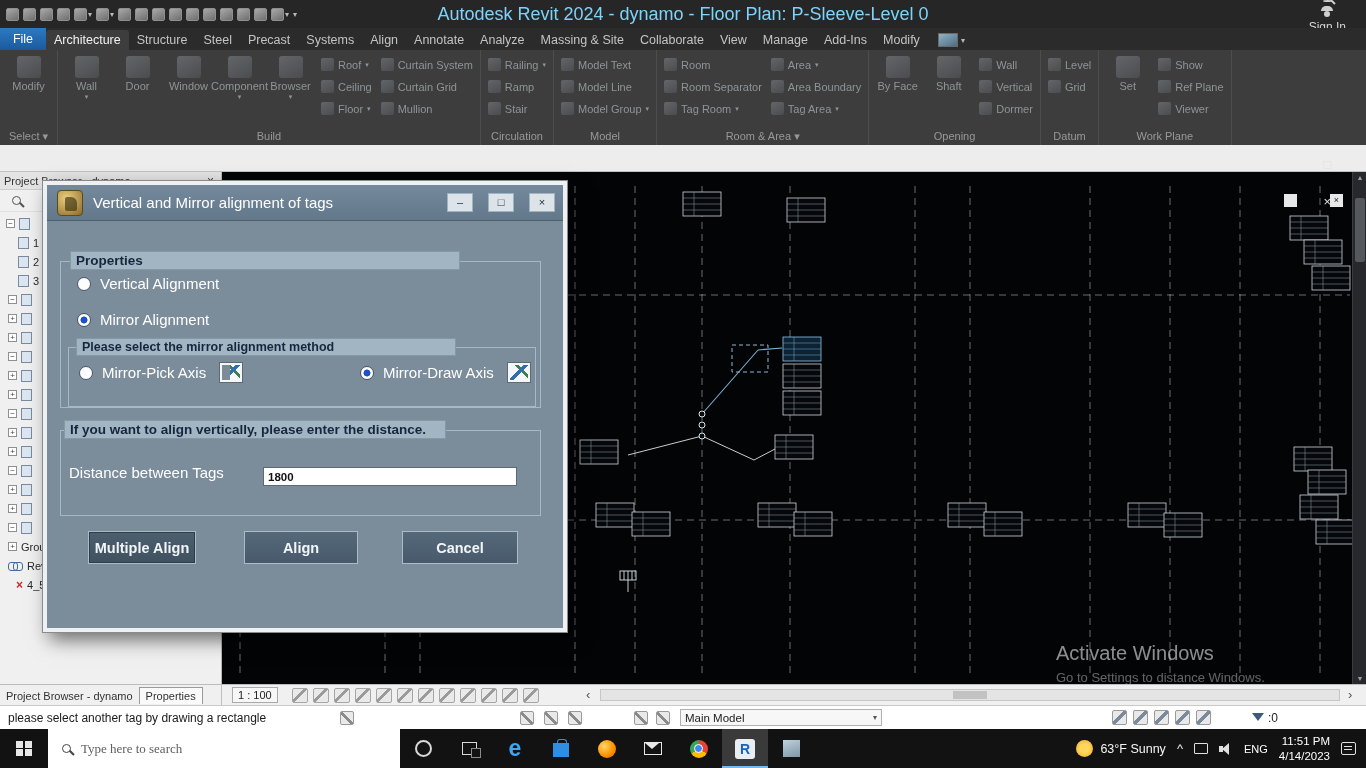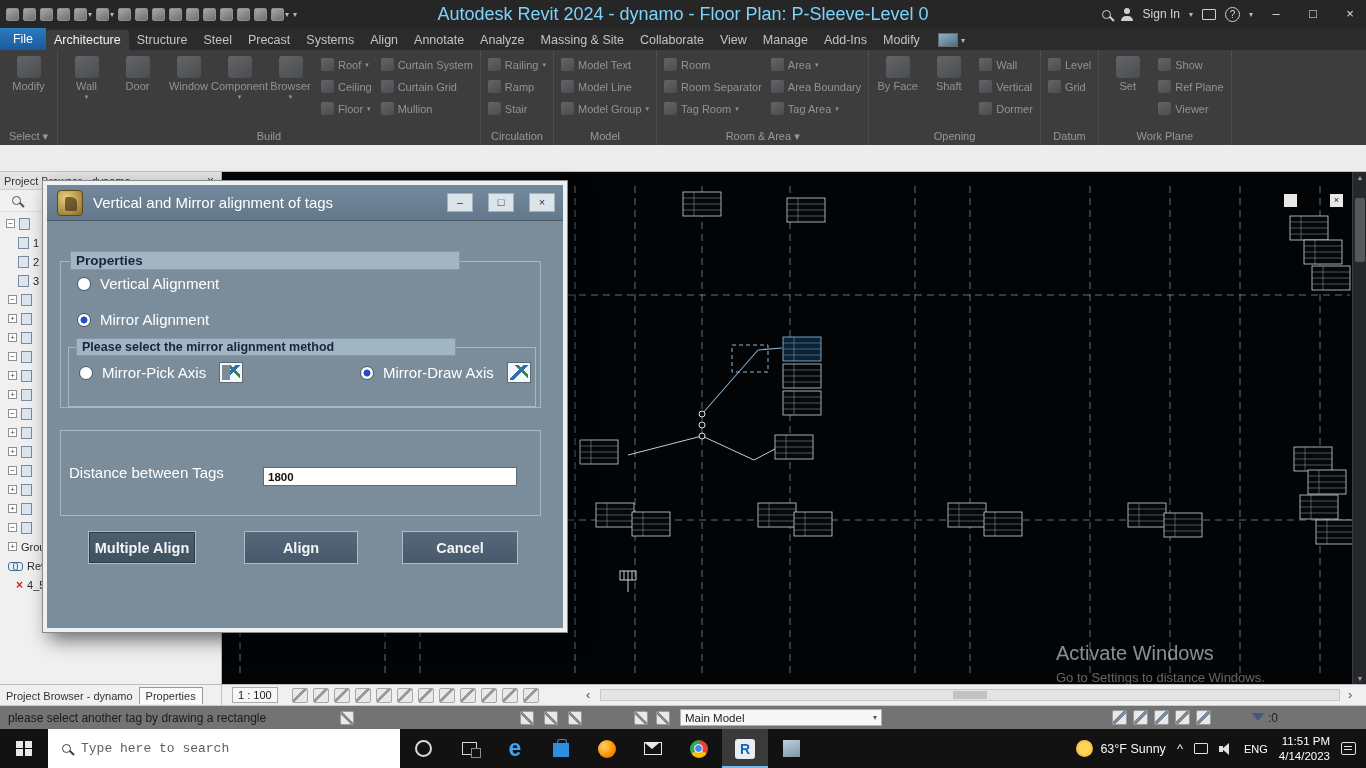--- a/index.html
+++ b/index.html
@@ -6,21 +6,21 @@
   html,body { width:1366px; height:768px; overflow:hidden; }
   body { font-family:"Liberation Sans","DejaVu Sans",sans-serif; position:relative; background:#000; font-size:12px; }
 
   
   .titlebar { position:absolute; left:0; top:0; width:1366px; height:28px; background:#262626; z-index:20; }
   .qat { position:absolute; left:6px; top:0; height:28px; display:flex; align-items:center; gap:4px; }
   .qat-item { display:flex; align-items:center; gap:1px; }
   .qat-glyph { width:13px; height:13px; border:1px solid #8f8f8f; border-radius:2px; background:linear-gradient(150deg,#a8a8a8,#6e6e6e); display:inline-block; }
   .qat-arrow { color:#b9b9b9; font-size:8px; }
   .title { position:absolute; left:50%; top:0; transform:translateX(-50%); height:28px; line-height:28px; color:#7dd3fc; font-size:18px; white-space:nowrap; }
-  .tb-right { position:absolute; right:0; top:0; height:28px; display:flex; align-items:center; gap:9px; padding-right:2px; }
+  .tb-right { position:absolute; right:0; top:0; height:28px; display:flex; align-items:center; gap:9px; padding-right:20px;flex-direction:column; }
   .mag { width:9px; height:9px; border:1.6px solid #cfcfcf; border-radius:50%; position:relative; display:inline-block; }
   .mag::after { content:""; position:absolute; width:6px; height:1.6px; background:#cfcfcf; transform:rotate(45deg); right:-5px; bottom:-2px; }
   .mag-d, .mag-d::after { border-color:#444; }
   .mag-d::after { background:#444; }
   .mag-s, .mag-s::after { border-color:#555; }
   .mag-s::after { background:#555; }
   .person { position:relative; width:14px; height:13px; display:inline-block; }
   .person::before { content:""; position:absolute; top:0; left:4px; width:6px; height:6px; border-radius:50%; background:#cfcfcf; }
   .person::after { content:""; position:absolute; bottom:0; left:1px; width:12px; height:5px; border-radius:6px 6px 0 0; background:#cfcfcf; }
   .signin { color:#d6d6d6; font-size:12px; }
@@ -140,40 +140,40 @@
   .pb-tab.active { background:#fafafa; border:1px solid #9a9a9a; border-bottom:none; }
   .vb-scale { position:absolute; left:232px; top:2px; height:16px; padding:0 5px; border:1px solid #aaa; background:#f7f7f7; font-size:11px; line-height:14px; color:#222; }
   .vb-icons { position:absolute; left:292px; top:3px; display:flex; gap:5px; }
   .vc-icon { width:16px; height:15px; background:#e9e9e9; border:1px solid #a6a6a6; border-radius:2px; background-image:linear-gradient(135deg, transparent 40%, #9a9a9a 40% 55%, transparent 55%); }
   .vb-arr { position:absolute; top:2px; color:#555; font-size:13px; line-height:16px; }
   .vb-arr-l { left:586px; } .vb-arr-r { left:1348px; }
   .hscroll { position:absolute; left:600px; top:4px; width:740px; height:12px; background:#e4e4e4; border:1px solid #c6c6c6; }
   .hthumb { position:absolute; left:352px; top:1px; width:34px; height:8px; background:#c2c2c2; }
 
   
-  .statusbar { position:absolute; left:0; top:705px; width:1366px; height:28px; background:#737373; border-top:1px solid #c9c9c9; z-index:10; }
+  .statusbar { position:absolute; left:0; top:705px; width:1366px; height:28px; background:#ffffff; border-top:1px solid #c9c9c9; z-index:10; }
   .sb-msg { position:absolute; left:8px; top:5px; font-size:12px; color:#1a1a1a; white-space:nowrap; }
   .sb-ico { position:absolute; top:5px; width:14px; height:14px; border:1px solid #9a9a9a; background:#e9e9e9; border-radius:2px; background-image:linear-gradient(45deg, transparent 40%, #8a8a8a 40% 55%, transparent 55%); }
   .sb-dropdown { position:absolute; left:680px; top:3px; width:202px; height:17px; border:1px solid #b0b0b0; background:#f7f7f7; display:flex; align-items:center; padding:0 4px; }
   .sb-dropdown .txt { flex:1; font-size:11.5px; color:#222; }
   .sb-dropdown .arr { color:#555; font-size:8px; }
   .sb-toggles { position:absolute; left:1112px; top:4px; display:flex; gap:6px; }
   .sb-toggle { width:15px; height:15px; border:1px solid #9a9a9a; background:#e9e9e9; border-radius:2px; background-image:linear-gradient(135deg, transparent 42%, #7a8a9a 42% 58%, transparent 58%); }
   .funnel { position:absolute; left:1252px; top:7px; width:0; height:0; border-left:6px solid transparent; border-right:6px solid transparent; border-top:8px solid #3d5a78; }
   .sb-count { position:absolute; left:1268px; top:5px; font-size:12px; color:#222; }
 
   
   .taskbar { position:absolute; left:0; top:729px; width:1366px; height:39px; background:#121212; display:flex; align-items:center; z-index:30; }
   .tb-cell { width:46px; height:39px; display:flex; align-items:center; justify-content:center; flex:none; }
   .tb-cell.active { background:#3a3a3a; box-shadow:inset 0 -2px 0 #76b9ed; }
   .tb-start { width:48px; }
   .win-logo { display:grid; grid-template-columns:7px 7px; grid-template-rows:7px 7px; gap:1.5px; }
   .win-logo i { background:#e8e8e8; }
   .tb-search { width:352px; height:39px; background:#fff; display:flex; align-items:center; gap:10px; padding-left:14px; flex:none; }
-  .tb-search-input { border:none; outline:none; font-size:13px; color:#4d7c0f; width:280px; background:transparent; font-family:Liberation Mono, monospace; }
+  .tb-search-input { border:none; outline:none; font-size:13px; color:#4d7c0f; width:280px; background:transparent; font-family:Liberation Serif, serif; }
   .tb-search-input::placeholder { color:#5f5f5f; }
   .tb-apps { display:flex; }
   .tbi { display:block; }
   .tbi-cortana-icon { width:17px; height:17px; border:2px solid #d8d8d8; border-radius:50%; }
   .tbi-task-view-icon { width:15px; height:13px; border:1.6px solid #d8d8d8; position:relative; }
   .tbi-task-view-icon::after { content:""; position:absolute; right:-5px; bottom:-4px; width:8px; height:8px; border:1.6px solid #8a8a8a; background:#121212; }
   .tbi-edge-icon::before { content:"e"; color:#3ea6f2; font-size:23px; font-weight:bold; line-height:20px; }
   .tbi-store-icon { width:16px; height:14px; background:#2f8de4; position:relative; margin-top:3px; }
   .tbi-store-icon::before { content:""; position:absolute; top:-4px; left:4px; width:8px; height:4px; border:1.4px solid #2f8de4; border-bottom:none; border-radius:3px 3px 0 0; }
   .tbi-firefox-icon { width:18px; height:18px; border-radius:50%; background:radial-gradient(circle at 35% 35%,#ffd567,#ff9400 55%,#e55b00); }
@@ -816,20 +816,21 @@
     <span class="dlg-wb">–</span>
     <span class="dlg-wb">□</span>
     <span class="dlg-wb">×</span>
   </div>
   <div class="dlg-body">
     <div class="grp grp-props"></div>
     <div class="grp grp-method"></div>
     <div class="grp grp-dist"></div>
     <div class="strip strip-props">Properties</div>
     <div class="strip strip-method">Please select the mirror alignment method</div>
+    <div class="strip strip-dist">If you want to align vertically, please enter the distance.</div>
     <label class="radio-row r-vert">
       <input type="radio" name="alignment" style="">
       <span>Vertical Alignment</span>
     </label>
     <label class="radio-row r-mirror">
       <input type="radio" name="alignment" checked="" style="">
       <span>Mirror Alignment</span>
     </label>
     <label class="radio-row r-pick">
       <input type="radio" name="mirror-method" style="">

